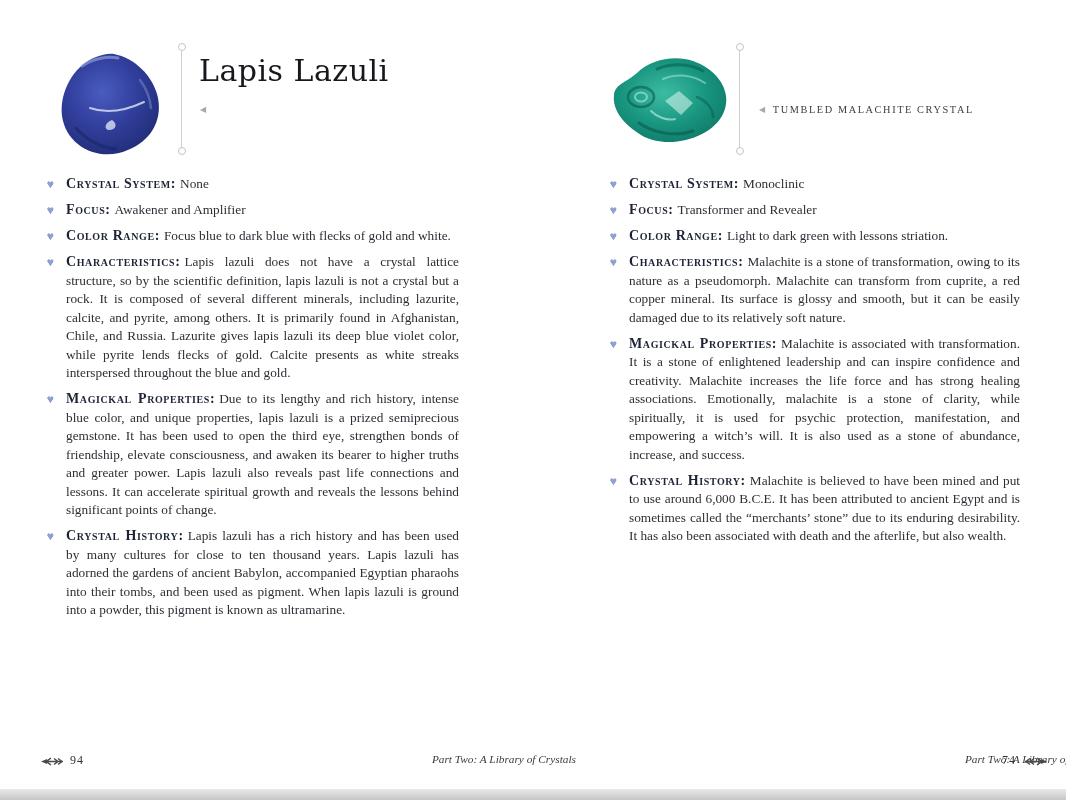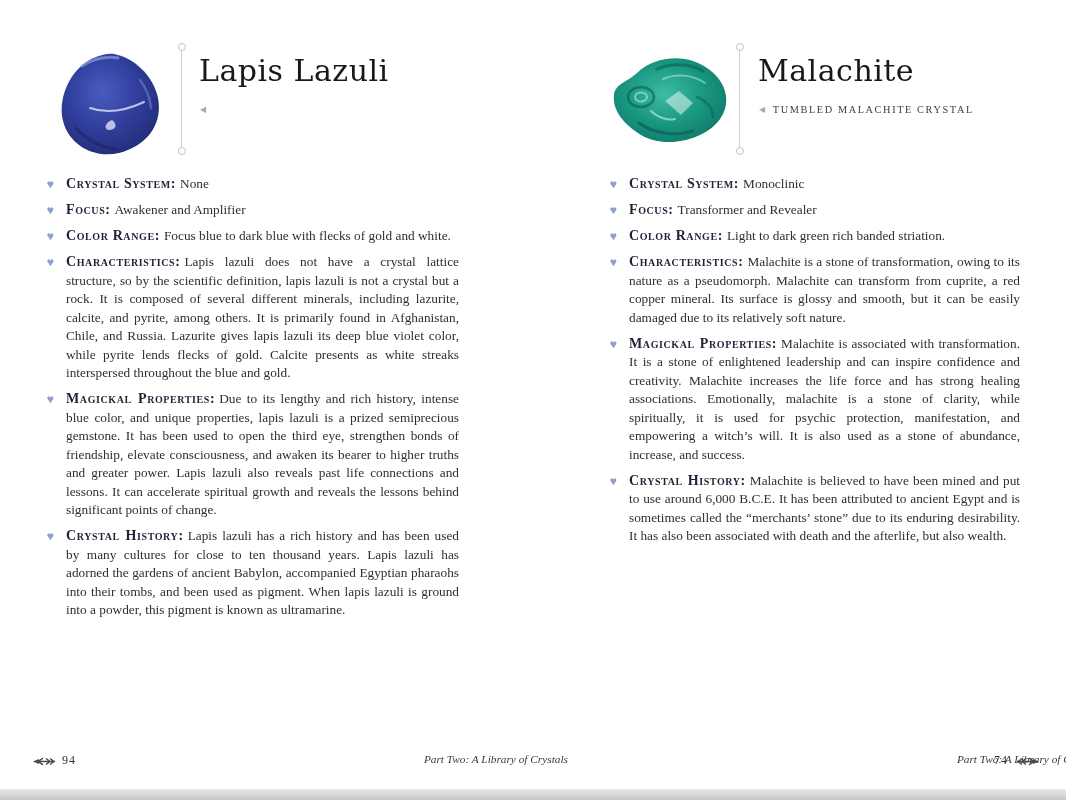--- a/index.html
+++ b/index.html
@@ -38,21 +38,21 @@
 
   .entry { display: flex; margin-bottom: 7.5px; }
   .entry .bullet { width: 19px; flex: 0 0 19px; color: #8fa0d2; font-size: 11.5px;
                    line-height: 18.5px; text-shadow: 0 0 0.4px #5a6da8; }
   .entry p { flex: 1; font-size: 13.3px; line-height: 18.5px; text-align: justify; }
   .entry.short p { text-align: left; }
   .entry .lbl { font-variant: small-caps; font-weight: bold; letter-spacing: 0.6px;
                 color: #1d2335; font-size: 14px; margin-right: 4px; }
 
   
-  .footer { position: absolute; top: 753px; left: 4px; width: 533px; height: 20px;
+  .footer { position: absolute; top: 753px; left: 12px; width: 533px; height: 20px;
             font-size: 11.5px; color: #33333a; padding-left: 31px; }
   .running-title { position: absolute; width: 100%; text-align: right; font-style: italic;
                    font-size: 11.3px; color: #3a3a40; }
   .page-num { position: absolute; letter-spacing: 1px; font-size: 12px; }
   .page.left  .page-num { left: 58px; }
   .page.right .page-num { right: 62px; }
   .arrow-orn { position: absolute; top: 4px; }
   .page.left  .arrow-orn { left: 28px; }
   .page.right .arrow-orn { right: 30px; }
 
@@ -153,42 +153,41 @@
       <path d="M92,44 C102,48 108,56 108,64" stroke="#0a5c4e" stroke-width="2.5" fill="none" opacity="0.5" stroke-linecap="round"></path>
       <path d="M34,70 C48,80 70,84 88,78" stroke="#084f43" stroke-width="3" fill="none" opacity="0.5" stroke-linecap="round"></path>
       <path d="M46,58 C52,64 62,68 70,66" stroke="#bdeee1" stroke-width="2" fill="none" opacity="0.65" stroke-linecap="round"></path>
     </svg>
 
     <div class="rule">
       <span class="ring top"></span>
       <span class="ring bottom"></span>
     </div>
 
-    <div class="title">Malachite</div>
 
     <div class="caption">
       <span class="tri">◀</span>
       <span class="lines">
         <span>TUMBLED MALACHITE CRYSTAL</span>
       </span>
     </div>
   </div>
 
   <div class="entries">
     <div class="entry short">
       <span class="bullet">♥</span>
       <p><span class="lbl">Crystal System:</span><span>Monoclinic</span></p>
     </div>
     <div class="entry short">
       <span class="bullet">♥</span>
       <p><span class="lbl">Focus:</span><span>Transformer and Revealer</span></p>
     </div>
     <div class="entry short">
       <span class="bullet">♥</span>
-      <p><span class="lbl">Color Range:</span><span>Light to dark green rich banded striation.</span></p>
+      <p><span class="lbl">Color Range:</span><span>Light to dark green with lessons striation.</span></p>
     </div>
     <div class="entry">
       <span class="bullet">♥</span>
       <p><span class="lbl">Characteristics:</span><span>Malachite is a stone of transformation, owing to its nature as a pseudomorph. Malachite can transform from cuprite, a red copper mineral. Its surface is glossy and smooth, but it can be easily damaged due to its relatively soft nature.</span></p>
     </div>
     <div class="entry">
       <span class="bullet">♥</span>
       <p><span class="lbl">Magickal Properties:</span><span>Malachite is associated with transformation. It is a stone of enlightened leadership and can inspire confidence and creativity. Malachite increases the life force and has strong healing associations. Emotionally, malachite is a stone of clarity, while spiritually, it is used for psychic protection, manifestation, and empowering a witch’s will. It is also used as a stone of abundance, increase, and success.</span></p>
     </div>
     <div class="entry">

